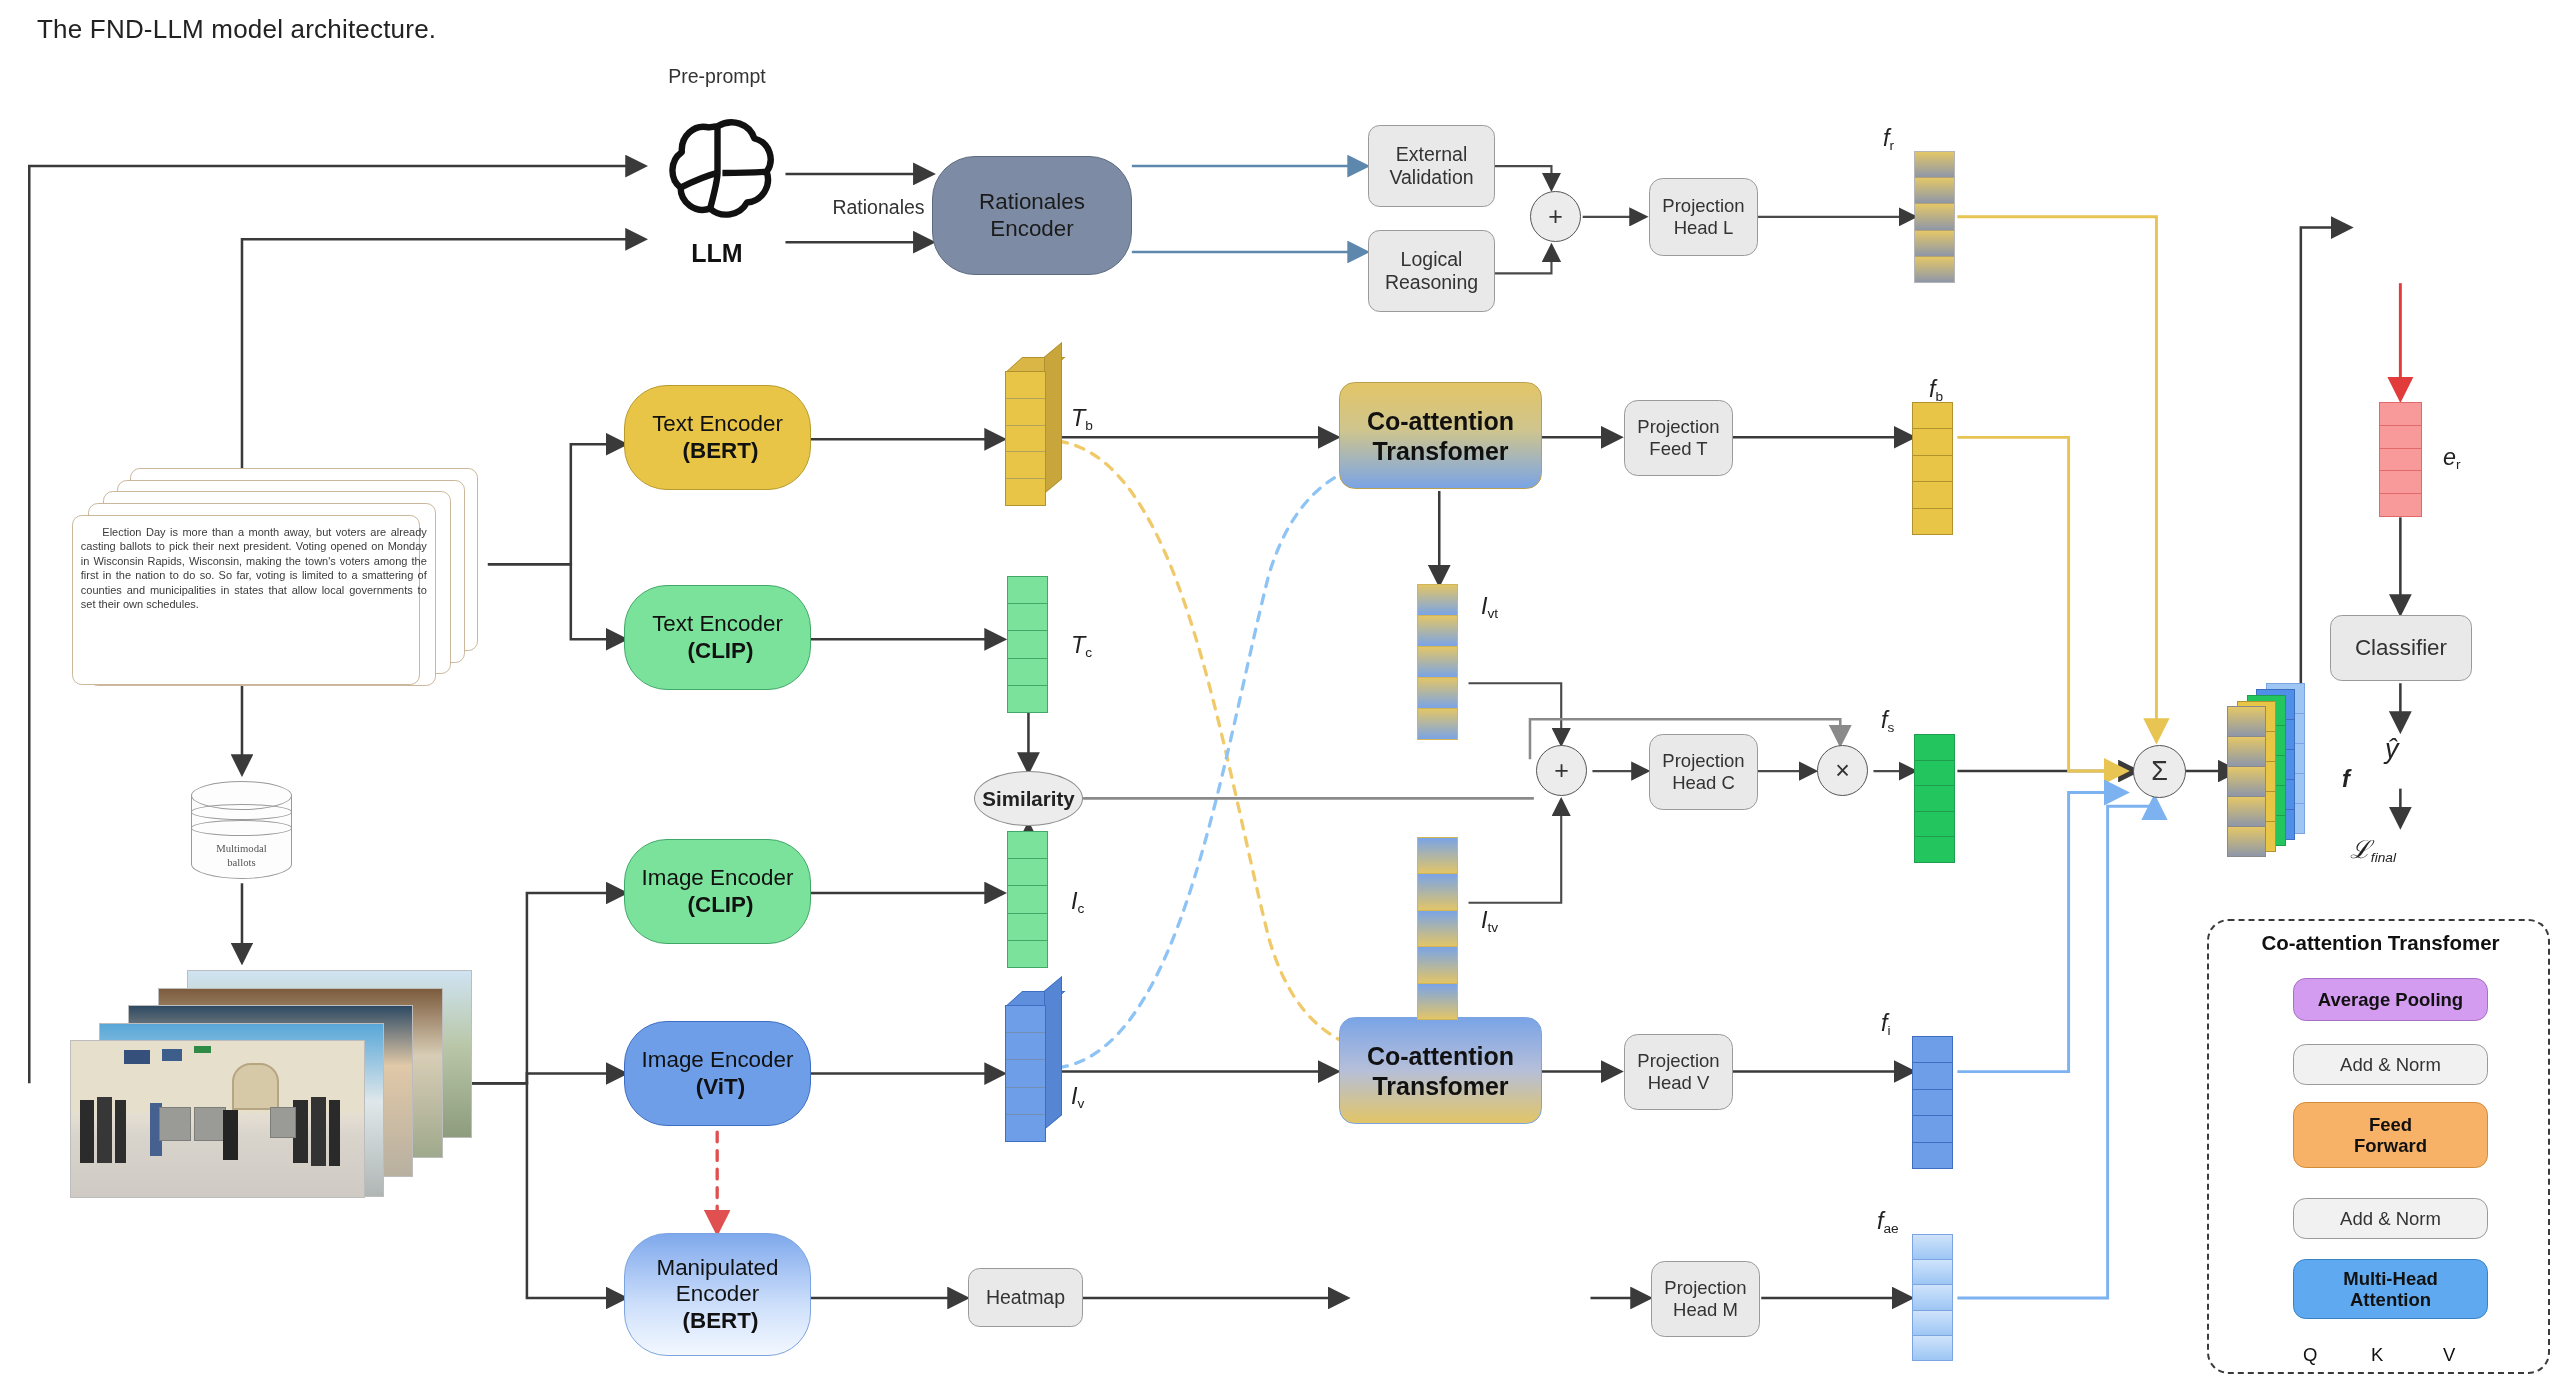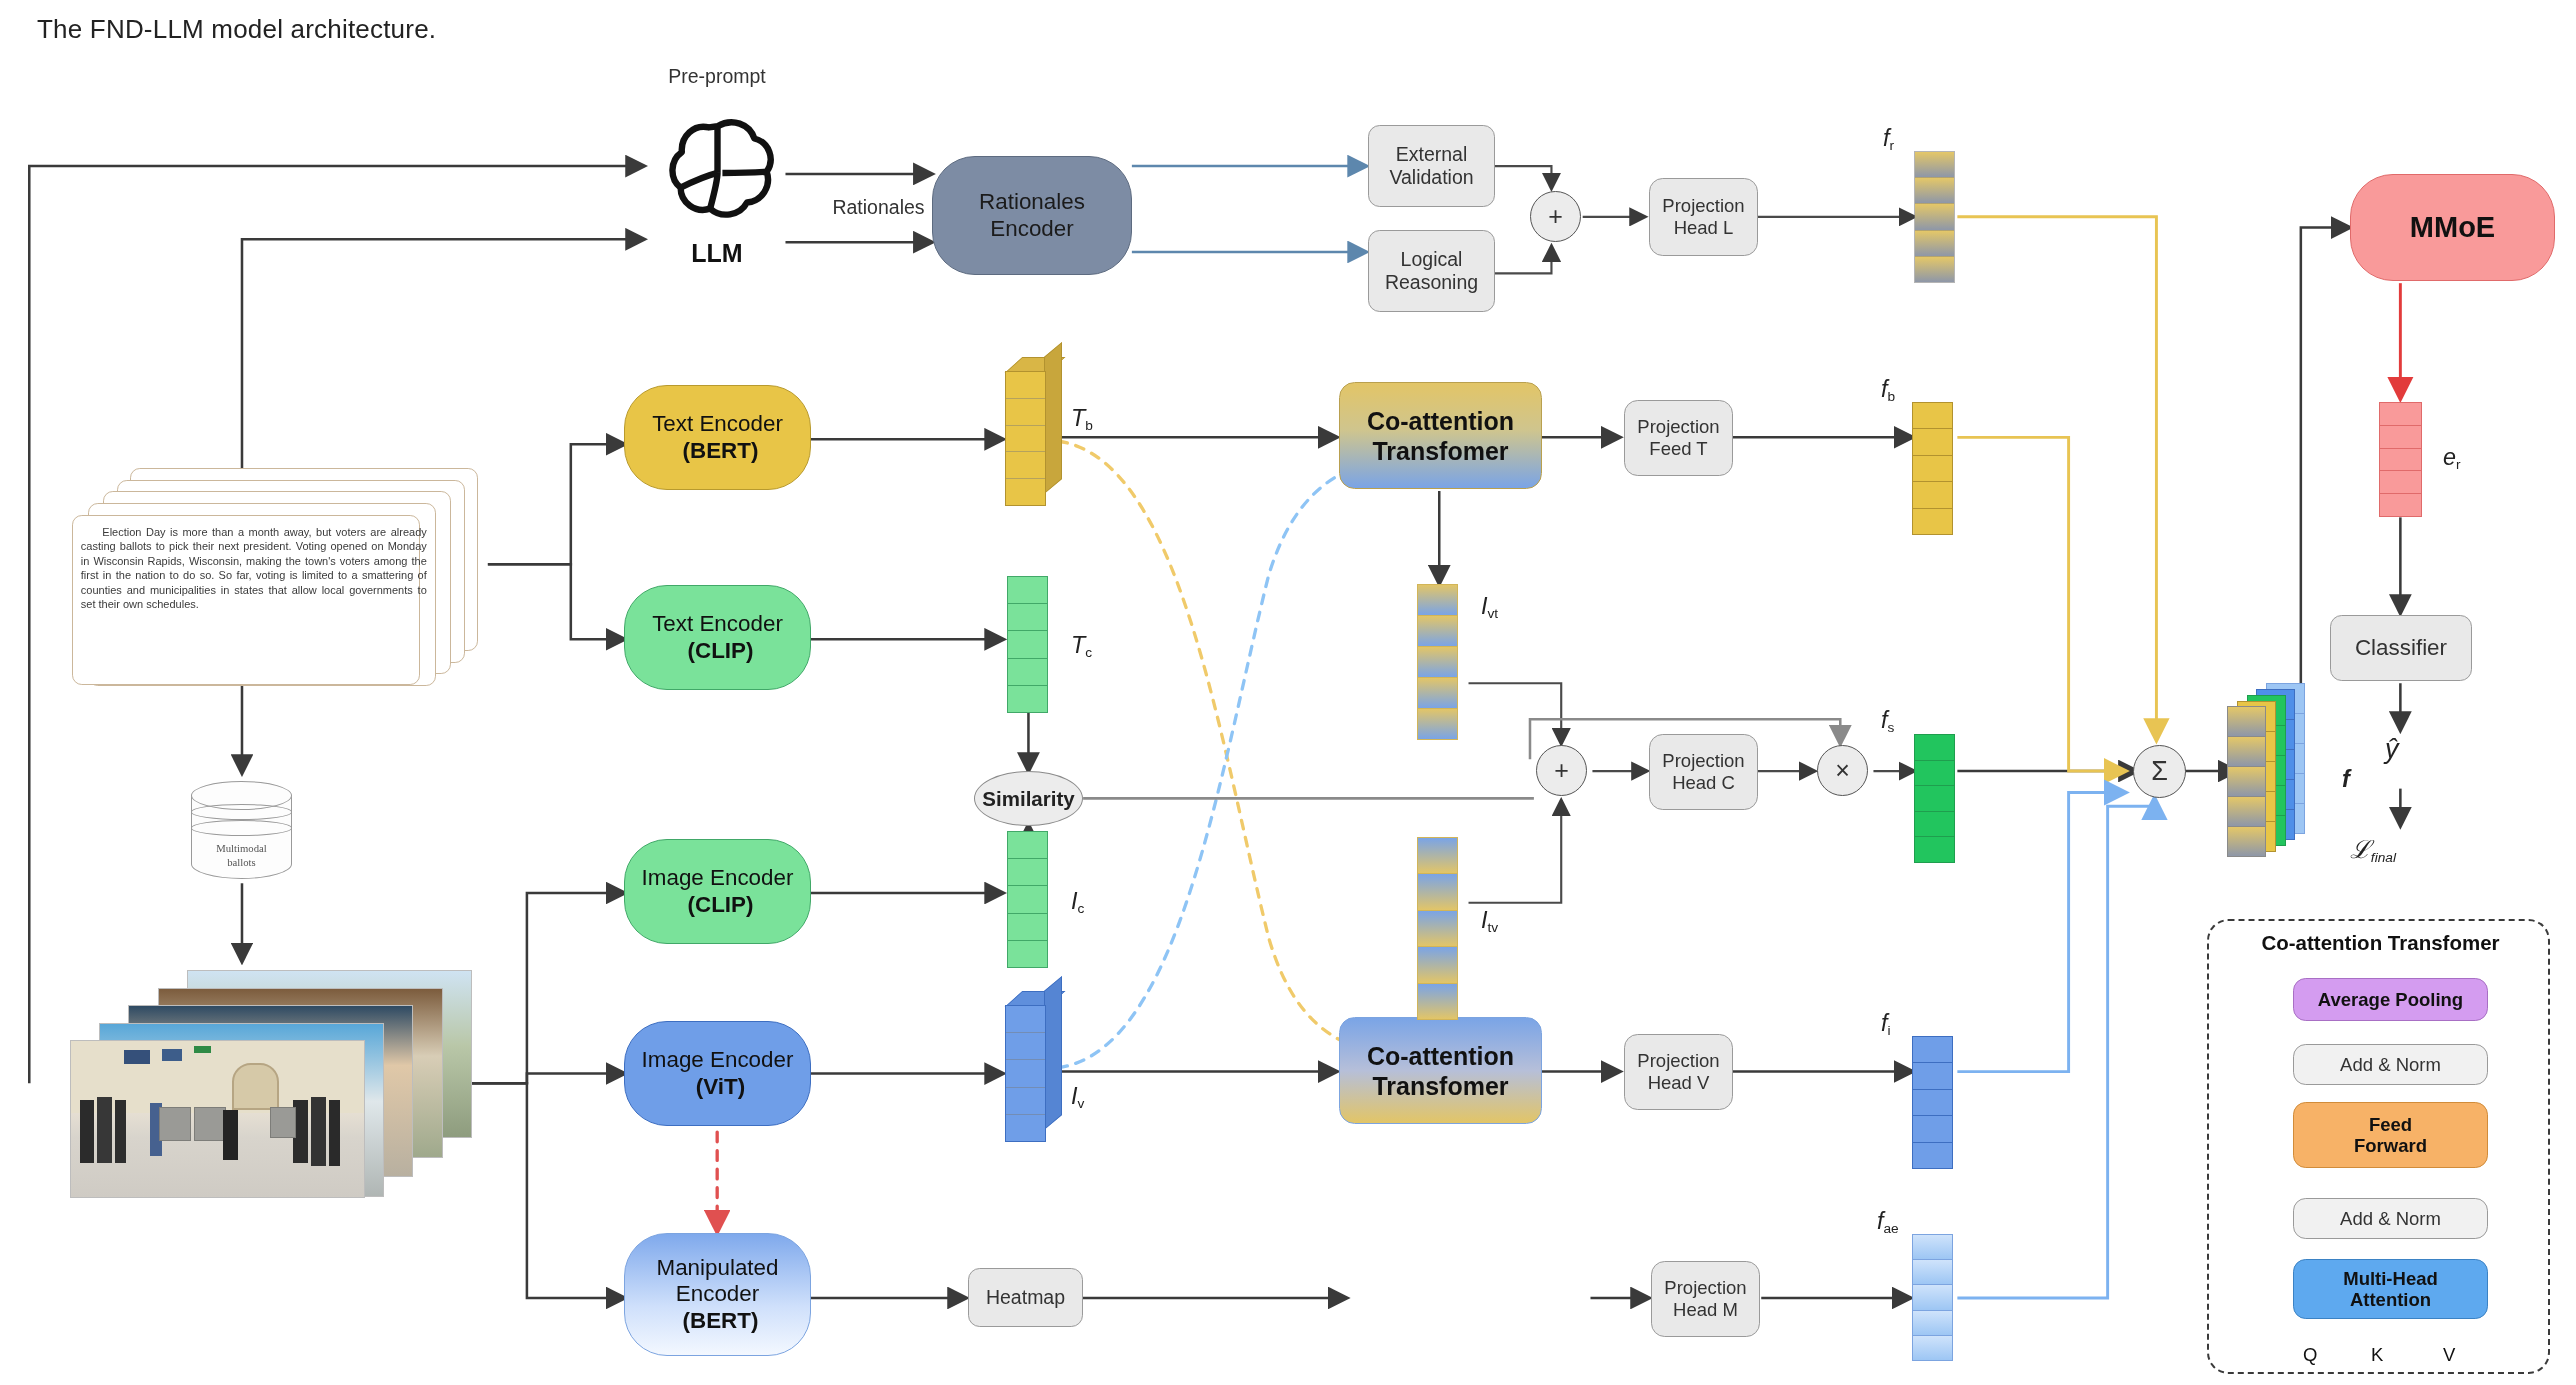--- a/index.html
+++ b/index.html
@@ -460,21 +460,21 @@
   </div>
 
   <div class="abs coatt coatt-tb" style="left:1339px;top:382px;width:203px;height:107px;">
     <div>Co-attention</div>
     <div>Transfomer</div>
   </div>
   <div class="abs grect sm" style="left:1624px;top:400px;width:109px;height:76px;">
     <div>Projection</div>
     <div>Feed T</div>
   </div>
-  <div class="abs lab" style="left:1881px;top:376px;">
+  <div class="abs lab" style="left:1929px;top:376px;">
     <i>f</i><span class="sub">b</span>
   </div>
   <div class="abs vec" style="left:1912px;top:402px;width:41px;height:133px;border-color:#b2922f;">
     <div class="cell" style="background:#e8c547;border-color:#b2922f;"></div>
     <div class="cell" style="background:#e8c547;border-color:#b2922f;"></div>
     <div class="cell" style="background:#e8c547;border-color:#b2922f;"></div>
     <div class="cell" style="background:#e8c547;border-color:#b2922f;"></div>
     <div class="cell" style="background:#e8c547;border-color:#b2922f;"></div>
   </div>
 
@@ -581,23 +581,20 @@
     <div class="abs vec" style="left:0;top:23.4px;width:39px;height:151px;border-color:#8a8a8a;">
       <div class="cell" style="background:linear-gradient(180deg,#e4c768,#8e97a8);border-color:#8a8a8a;"></div>
       <div class="cell" style="background:linear-gradient(180deg,#e4c768,#8e97a8);border-color:#8a8a8a;"></div>
       <div class="cell" style="background:linear-gradient(180deg,#e4c768,#8e97a8);border-color:#8a8a8a;"></div>
       <div class="cell" style="background:linear-gradient(180deg,#e4c768,#8e97a8);border-color:#8a8a8a;"></div>
       <div class="cell" style="background:linear-gradient(180deg,#e4c768,#8e97a8);border-color:#8a8a8a;"></div>
     </div>
   </div>
   <div class="abs lab" style="left:2342px;top:766px;font-style:italic;font-weight:bold;">f</div>
 
-  <div class="abs node node-red" style="left:2350px;top:174px;width:205px;height:107px;font-size:29px;font-weight:bold;">
-    <div>MMoE</div>
-  </div>
   <div class="abs vec" style="left:2379px;top:402px;width:43px;height:115px;border-color:#e06a6a;">
     <div class="cell" style="background:#f99a9a;border-color:#e06a6a;"></div>
     <div class="cell" style="background:#f99a9a;border-color:#e06a6a;"></div>
     <div class="cell" style="background:#f99a9a;border-color:#e06a6a;"></div>
     <div class="cell" style="background:#f99a9a;border-color:#e06a6a;"></div>
     <div class="cell" style="background:#f99a9a;border-color:#e06a6a;"></div>
   </div>
   <div class="abs lab" style="left:2443px;top:444px;">
     <i>e</i><span class="sub">r</span>
   </div>

